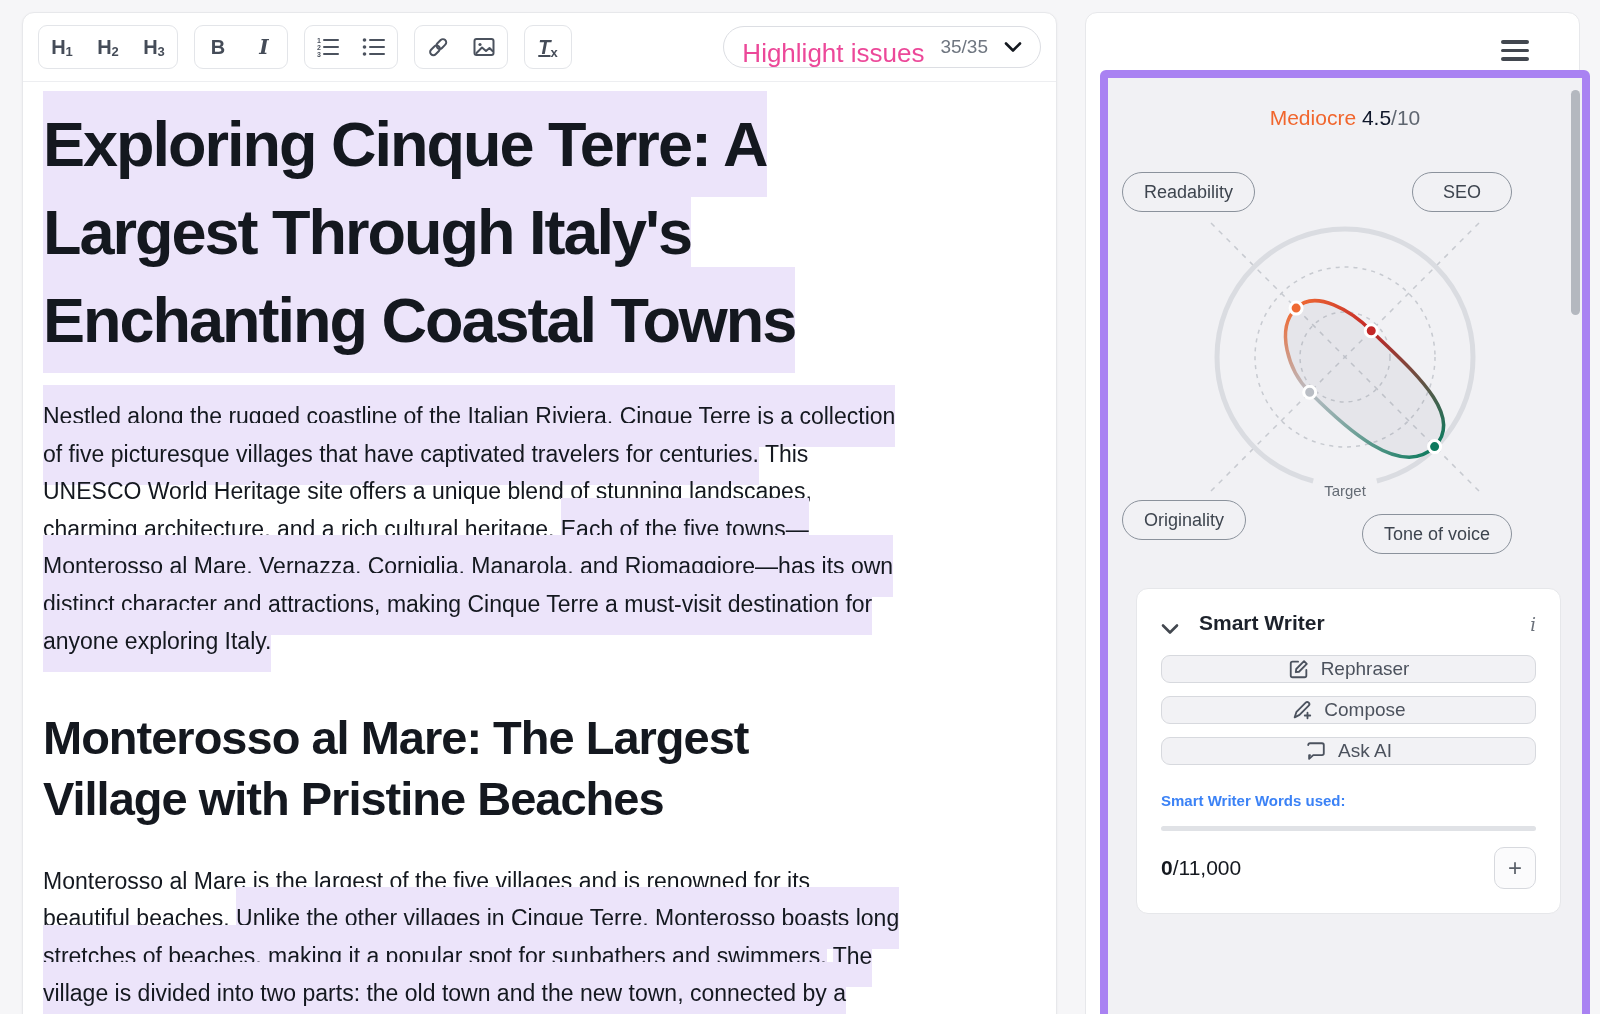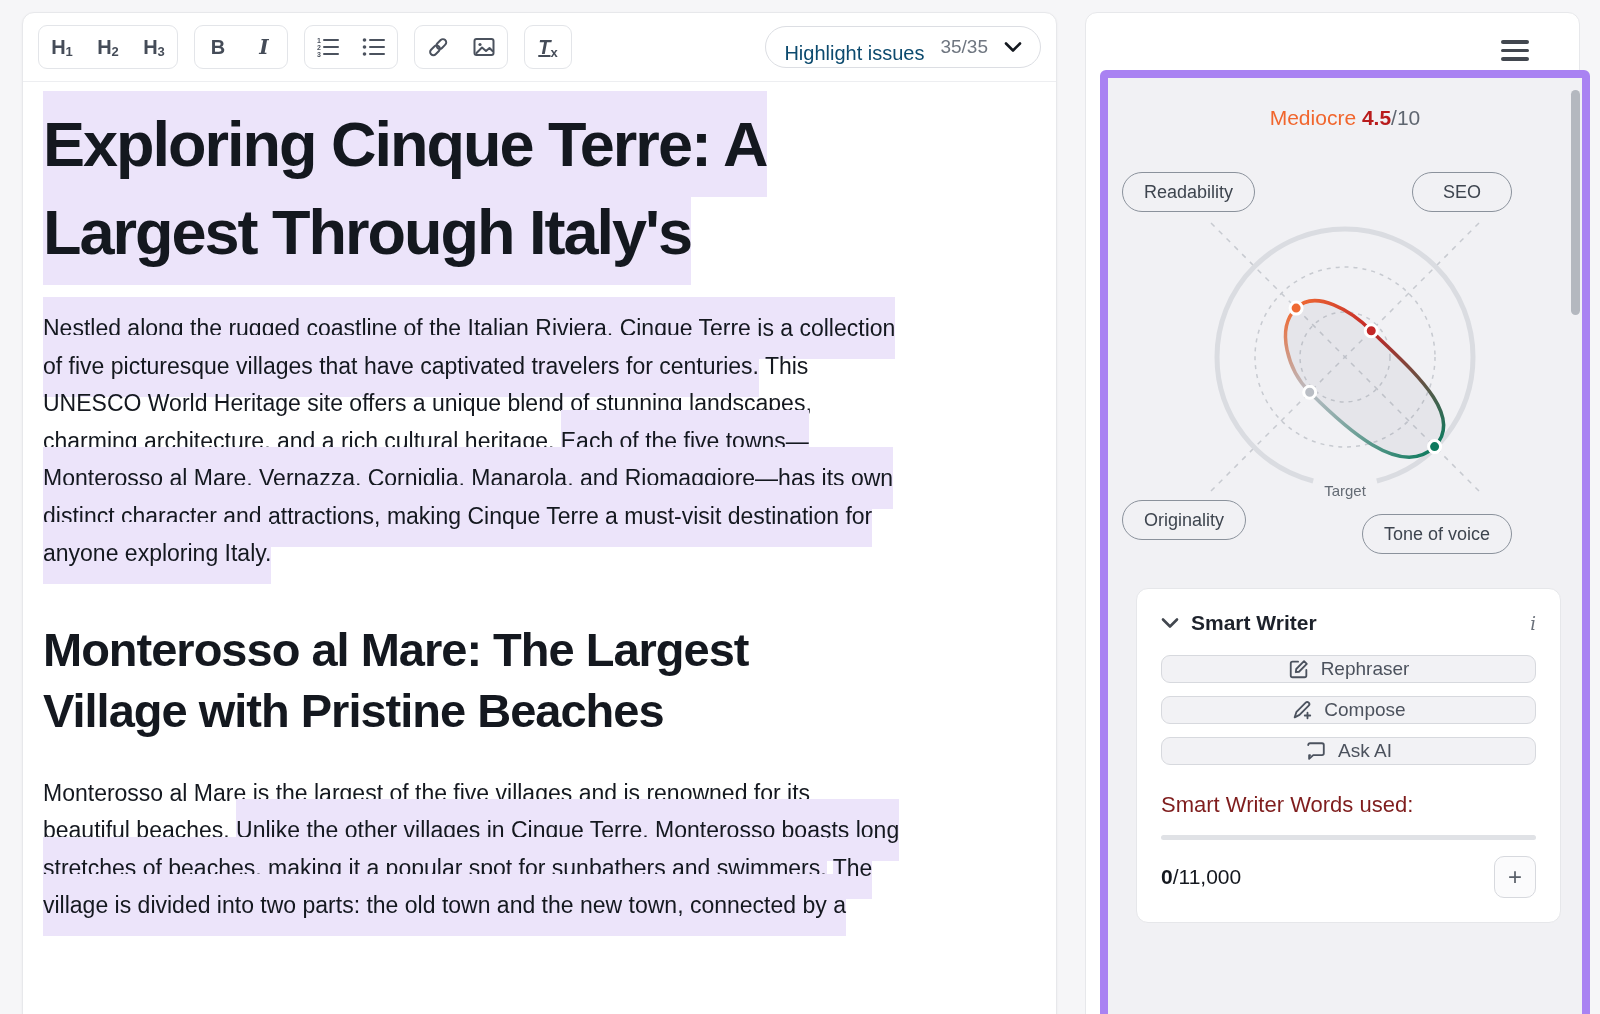--- a/index.html
+++ b/index.html
@@ -21,21 +21,21 @@
   .tb-btn .sub { font-size: 13px; font-weight: 700; margin-top: 9px; }
   .tb-btn.italic { font-family: "DejaVu Serif", serif; font-style: italic; font-weight: 700; }
   .tb-btn svg { display: block; }
   .icon-stroke { stroke: #4b525e; fill: none; stroke-width: 2; stroke-linecap: round; stroke-linejoin: round; }
   .tx-t { font-style: italic; text-decoration: underline; font-weight: 700; font-size: 20px; }
   .tx-x { font-size: 13px; font-weight: 700; margin-top: 10px; }
   .hl-issues-pill {
     margin-left: auto; height: 42px; border: 1px solid #dcdee3; border-radius: 22px;
     display: flex; align-items: center; gap: 16px; padding: 0 18px; cursor: pointer; background: #fff;
   }
-  .hl-issues-pill .lbl { font-size: 20px; color: #0c4a6e; margin-top: 12px; }
+  .hl-issues-pill .lbl { font-size: 26px; color: #ec4899; margin-top: 12px; }
   .hl-issues-pill .cnt { font-size: 19px; color: #6f7680; }
 
   .doc { padding: 6px 20px 0 20px; }
   .doc-title { font-size: 63px; line-height: 88px; font-weight: 700; letter-spacing: -2px; margin-top: 12px; }
   .doc-para { font-size: 23px; line-height: 37.5px; margin-top: 34px; }
   .doc-h2 { font-size: 47px; line-height: 61px; font-weight: 700; letter-spacing: -1px; margin-top: 46px; }
   .doc .hl { background: #ece4fa; padding: 18px 0; }
   .doc .misspell {
     text-decoration-line: underline; text-decoration-style: dotted;
     text-decoration-color: #e0573e; text-decoration-thickness: 2px; text-underline-offset: 6px;
@@ -50,51 +50,51 @@
   .hamburger span { display: block; height: 3.5px; background: #42474f; border-radius: 2px; margin: 5px 0; }
 
   .purple-panel {
     position: absolute; left: 1100px; top: 70px; width: 490px; height: 964px;
     border: 8px solid #a982f2; border-radius: 6px; background: #f1f1f4;
   }
   .purple-inner { position: relative; width: 100%; height: 100%; }
 
   .score-line { position: absolute; top: 28px; left: 0; right: 0; text-align: center; font-size: 21px; }
   .score-label { color: #f1662d; }
-  .score-value { color: #b91c1c; font-weight: 700; }
+  .score-value { color: #0f172a; font-weight: 400; }
   .score-max { color: #5f6670; }
 
   .axis-pill {
     position: absolute; height: 40px; border: 1.5px solid #8b929c; border-radius: 21px;
     display: flex; align-items: center; padding: 0 21px; font-size: 18px; color: #3e454f;
     background: transparent; cursor: pointer;
   }
   .radar { position: absolute; left: 37px; top: 79px; }
   .radar .diag { stroke: #c7cad0; stroke-width: 1.5; stroke-dasharray: 5 6; }
   .radar .dashc { fill: none; stroke: #c7cad0; stroke-width: 1.5; stroke-dasharray: 4 5; }
   .radar .outerc { fill: none; stroke: #dadce1; stroke-width: 5; }
   .radar .blob-fill { fill: rgba(125,130,145,0.10); stroke: none; }
   .radar .seg { fill: none; stroke-width: 3.5; stroke-linecap: round; }
   .radar .dot { stroke: #fff; stroke-width: 3; }
   .radar .target { font-size: 15px; fill: #646b74; text-anchor: middle; font-family: "Liberation Sans", sans-serif; }
 
   .sw-card {
     position: absolute; left: 28px; top: 510px; width: 425px;
     background: #fff; border: 1px solid #e6e7ea; border-radius: 12px; padding: 22px 24px 24px;
   }
-  .sw-head { display: flex; align-items: center; gap: 12px; }
+  .sw-head { display: flex; align-items: flex-end; gap: 20px; }
   .sw-title { font-size: 21px; font-weight: 700; color: #1d222b; flex: 1; }
   .sw-info { font-family: "DejaVu Serif", serif; font-style: italic; font-size: 18px; color: #6a707a; cursor: pointer; background: none; border: none; }
   .sw-btn {
     width: 100%; height: 28px; margin-top: 13px; border: 1px solid #d7d9de; border-radius: 9px;
     background: #f2f2f5; display: flex; align-items: center; justify-content: center; gap: 11px;
     font-size: 19px; color: #4c525d; cursor: pointer; font-family: inherit;
   }
   .sw-btn:first-of-type { margin-top: 20px; }
-  .sw-words-label { margin-top: 27px; font-size: 22px; color: #7f1d1d; }
+  .sw-words-label { margin-top: 27px; font-size: 15px; color: #3b82f6; font-weight: bold; }
   .sw-track { margin-top: 17px; height: 5px; border-radius: 3px; background: #e0e2e6; }
   .sw-usage-row { margin-top: 16px; display: flex; align-items: center; justify-content: space-between; }
   .sw-usage { font-size: 21px; color: #14181f; }
   .sw-usage b { font-weight: 700; }
   .plus-btn {
     margin-left: auto; width: 42px; height: 42px; border: 1px solid #d7d9de; border-radius: 10px;
     background: #fbfbfc; color: #5a6069; font-size: 24px; line-height: 1; cursor: pointer;
   }
   .panel-scrollbar { position: absolute; right: 2px; top: 12px; width: 9px; height: 225px; border-radius: 5px; background: #b4b8bf; }
 </style>
@@ -173,21 +173,21 @@
     <button class="hl-issues-pill">
       <span class="lbl">Highlight issues</span>
       <span class="cnt">35/35</span>
       <svg width="18" height="12" viewBox="0 0 18 12">
         <path d="M2 2.5 L9 9.5 L16 2.5" fill="none" stroke="#14181f" stroke-width="2.6" stroke-linecap="round" stroke-linejoin="round"></path>
       </svg>
     </button>
   </div>
 
   <div class="doc">
-    <h1 class="doc-title"><span class="hl">Exploring Cinque Terre: A</span><br><span class="hl">Largest Through Italy's</span><br></h1>
+    <h1 class="doc-title"><span class="hl">Exploring Cinque Terre: A</span><br><span class="hl">Largest Through Italy's</span><br><span class="hl">Enchanting Coastal Towns</span></h1>
     <p class="doc-para"><span class="hl">Nestled along the rugged coastline of the Italian Riviera, Cinque Terre is a collection</span><br><span class="hl">of five picturesque villages that have captivated travelers for centuries.</span><span> This</span><br><span>UNESCO World Heritage site offers a unique blend of stunning landscapes,</span><br><span>charming architecture, and a rich cultural heritage. </span><span class="hl">Each of the five towns—</span><br><span class="hl">Monterosso al Mare, </span><span class="hl misspell">Vernazza</span><span class="hl">, </span><span class="hl misspell">Corniglia</span><span class="hl">, </span><span class="hl misspell">Manarola</span><span class="hl">, and </span><span class="hl misspell">Riomaggiore</span><span class="hl">—has its own</span><br><span class="hl">distinct character and attractions, making Cinque Terre a must-visit destination for</span><br><span class="hl">anyone exploring Italy.</span></p>
     <h2 class="doc-h2"><span>Monterosso al Mare: The Largest</span><br><span>Village with Pristine Beaches</span></h2>
     <p class="doc-para"><span>Monterosso al Mare is the largest of the five villages and is renowned for its</span><br><span>beautiful beaches. </span><span class="hl">Unlike the other villages in Cinque Terre, Monterosso boasts long</span><br><span class="hl">stretches of beaches, making it a popular spot for sunbathers and swimmers.</span><span> </span><span class="hl">The</span><br><span class="hl">village is divided into two parts: the old town and the new town, connected by a</span></p>
   </div>
 </div>
 
 <div class="right-card">
   <button class="hamburger">
       <span></span>
       <span></span>

